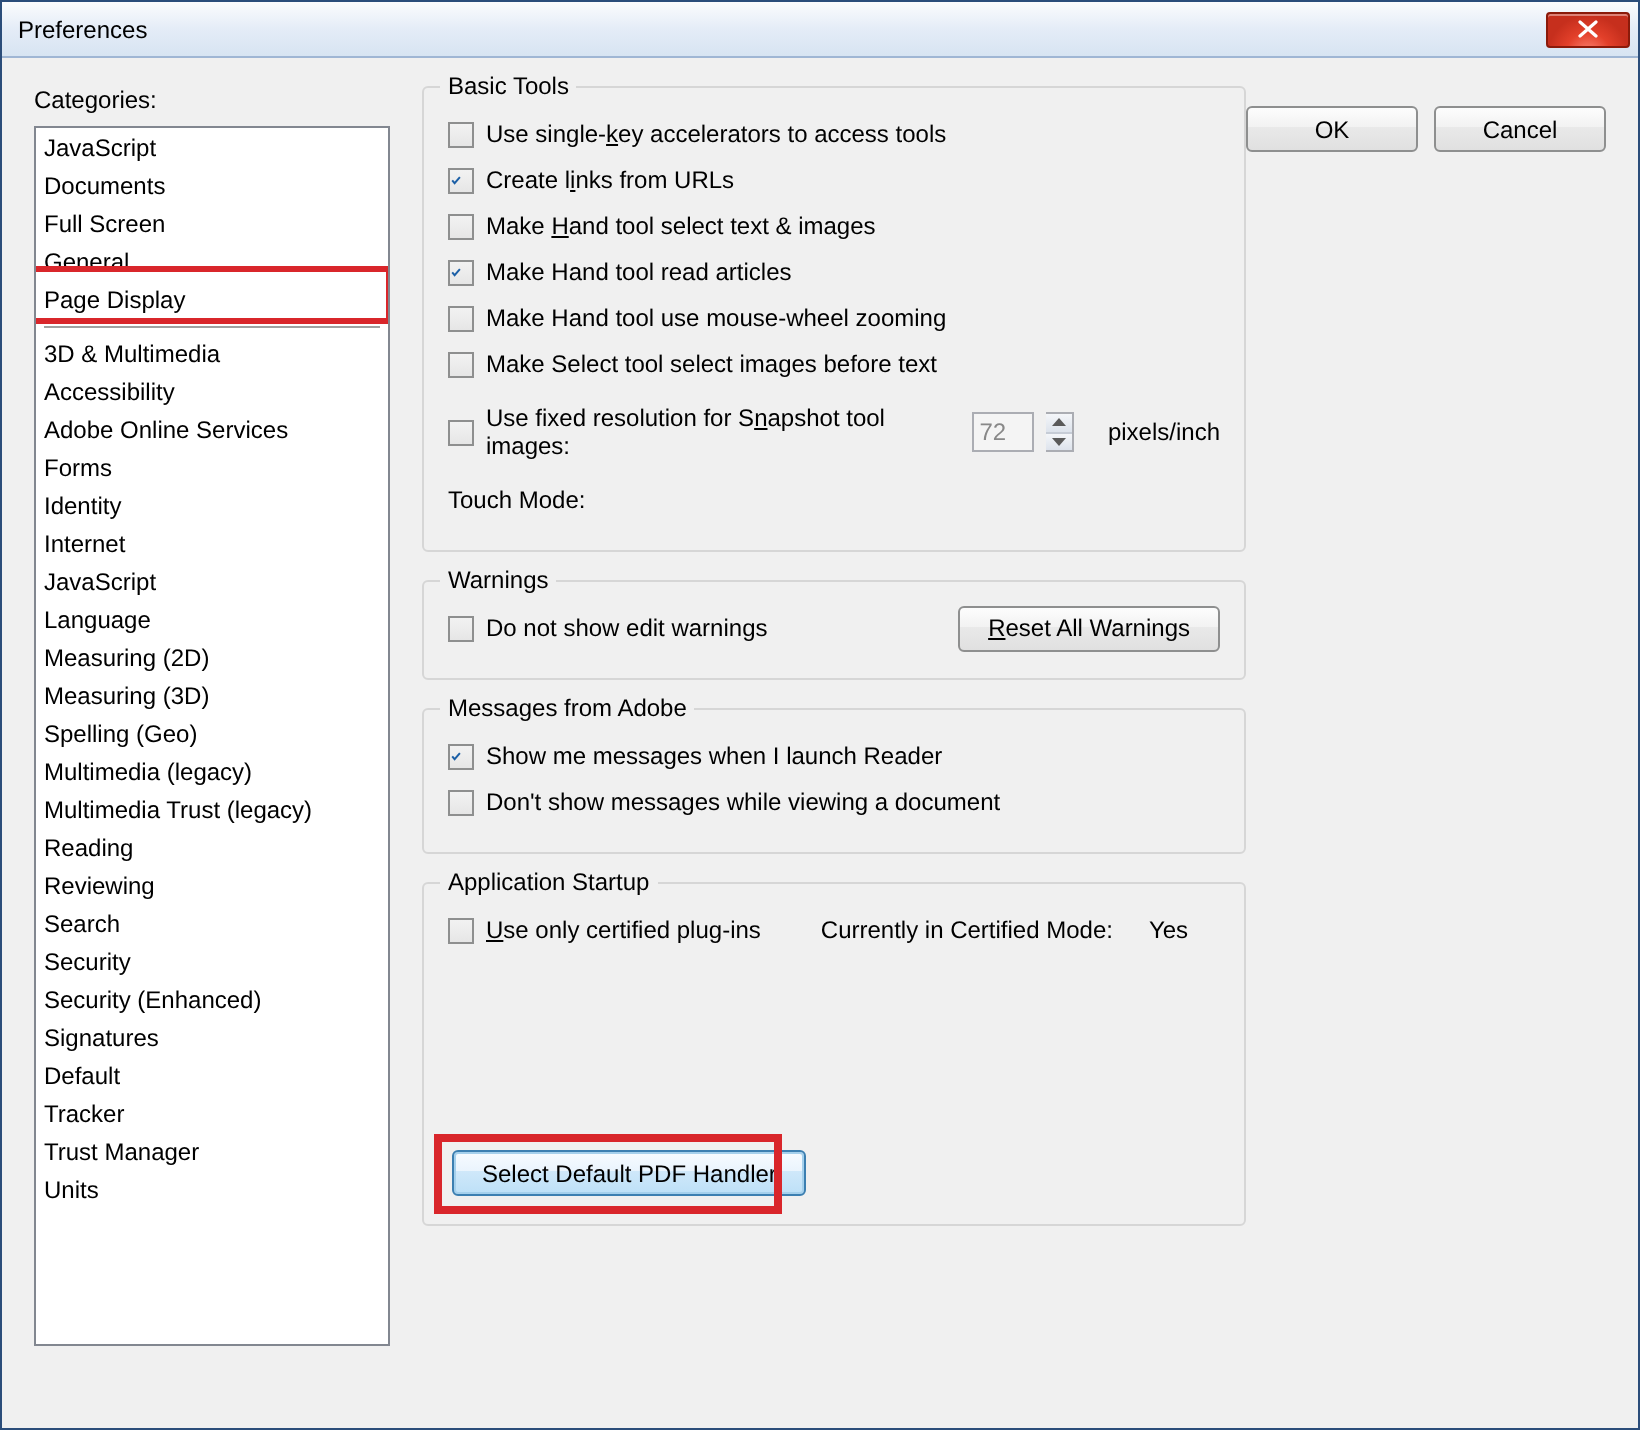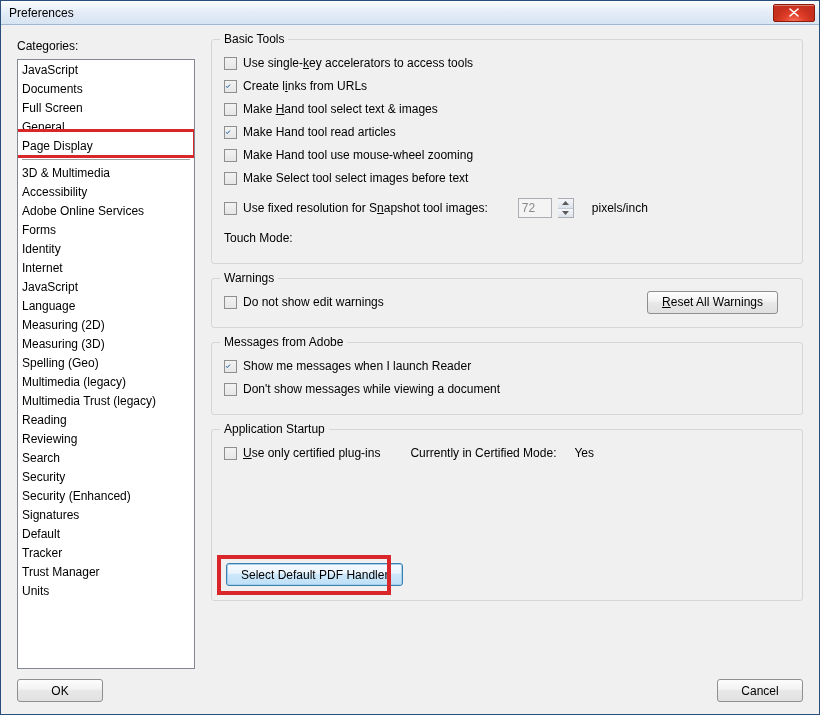--- a/index.html
+++ b/index.html
@@ -35,21 +35,21 @@
     border: 1px solid #8b1a0a;
     display: flex; align-items: center; justify-content: center;
     cursor: default;
     box-shadow: inset 0 1px 0 rgba(255,255,255,0.4);
   }
   .close-btn svg { display: block; }
 
   .body {
     flex: 1;
     display: flex;
-    flex-direction: column;
+    flex-direction: row;
     padding: 14px 16px 12px 16px;
     border-radius: 20px;
   }
   .main {
     flex: 1;
     display: flex;
     gap: 16px;
   }
 
   .cat-col { width: 178px; flex-shrink: 0; }
@@ -87,21 +87,21 @@
     pointer-events: none;
   }
 
   .content {
     flex: 1;
     position: relative;
   }
   .group {
     border: 1px solid #d6d6d6;
     border-radius: 3px;
-    padding: 10px 24px 12px 12px;
+    padding: 10px 12px 12px 12px;
     margin-bottom: 14px;
     position: relative;
     background: #f0f0f0;
   }
   .group-title {
     position: absolute;
     top: -8px; left: 8px;
     background: #f0f0f0;
     padding: 0 4px;
     font-size: 12px;

